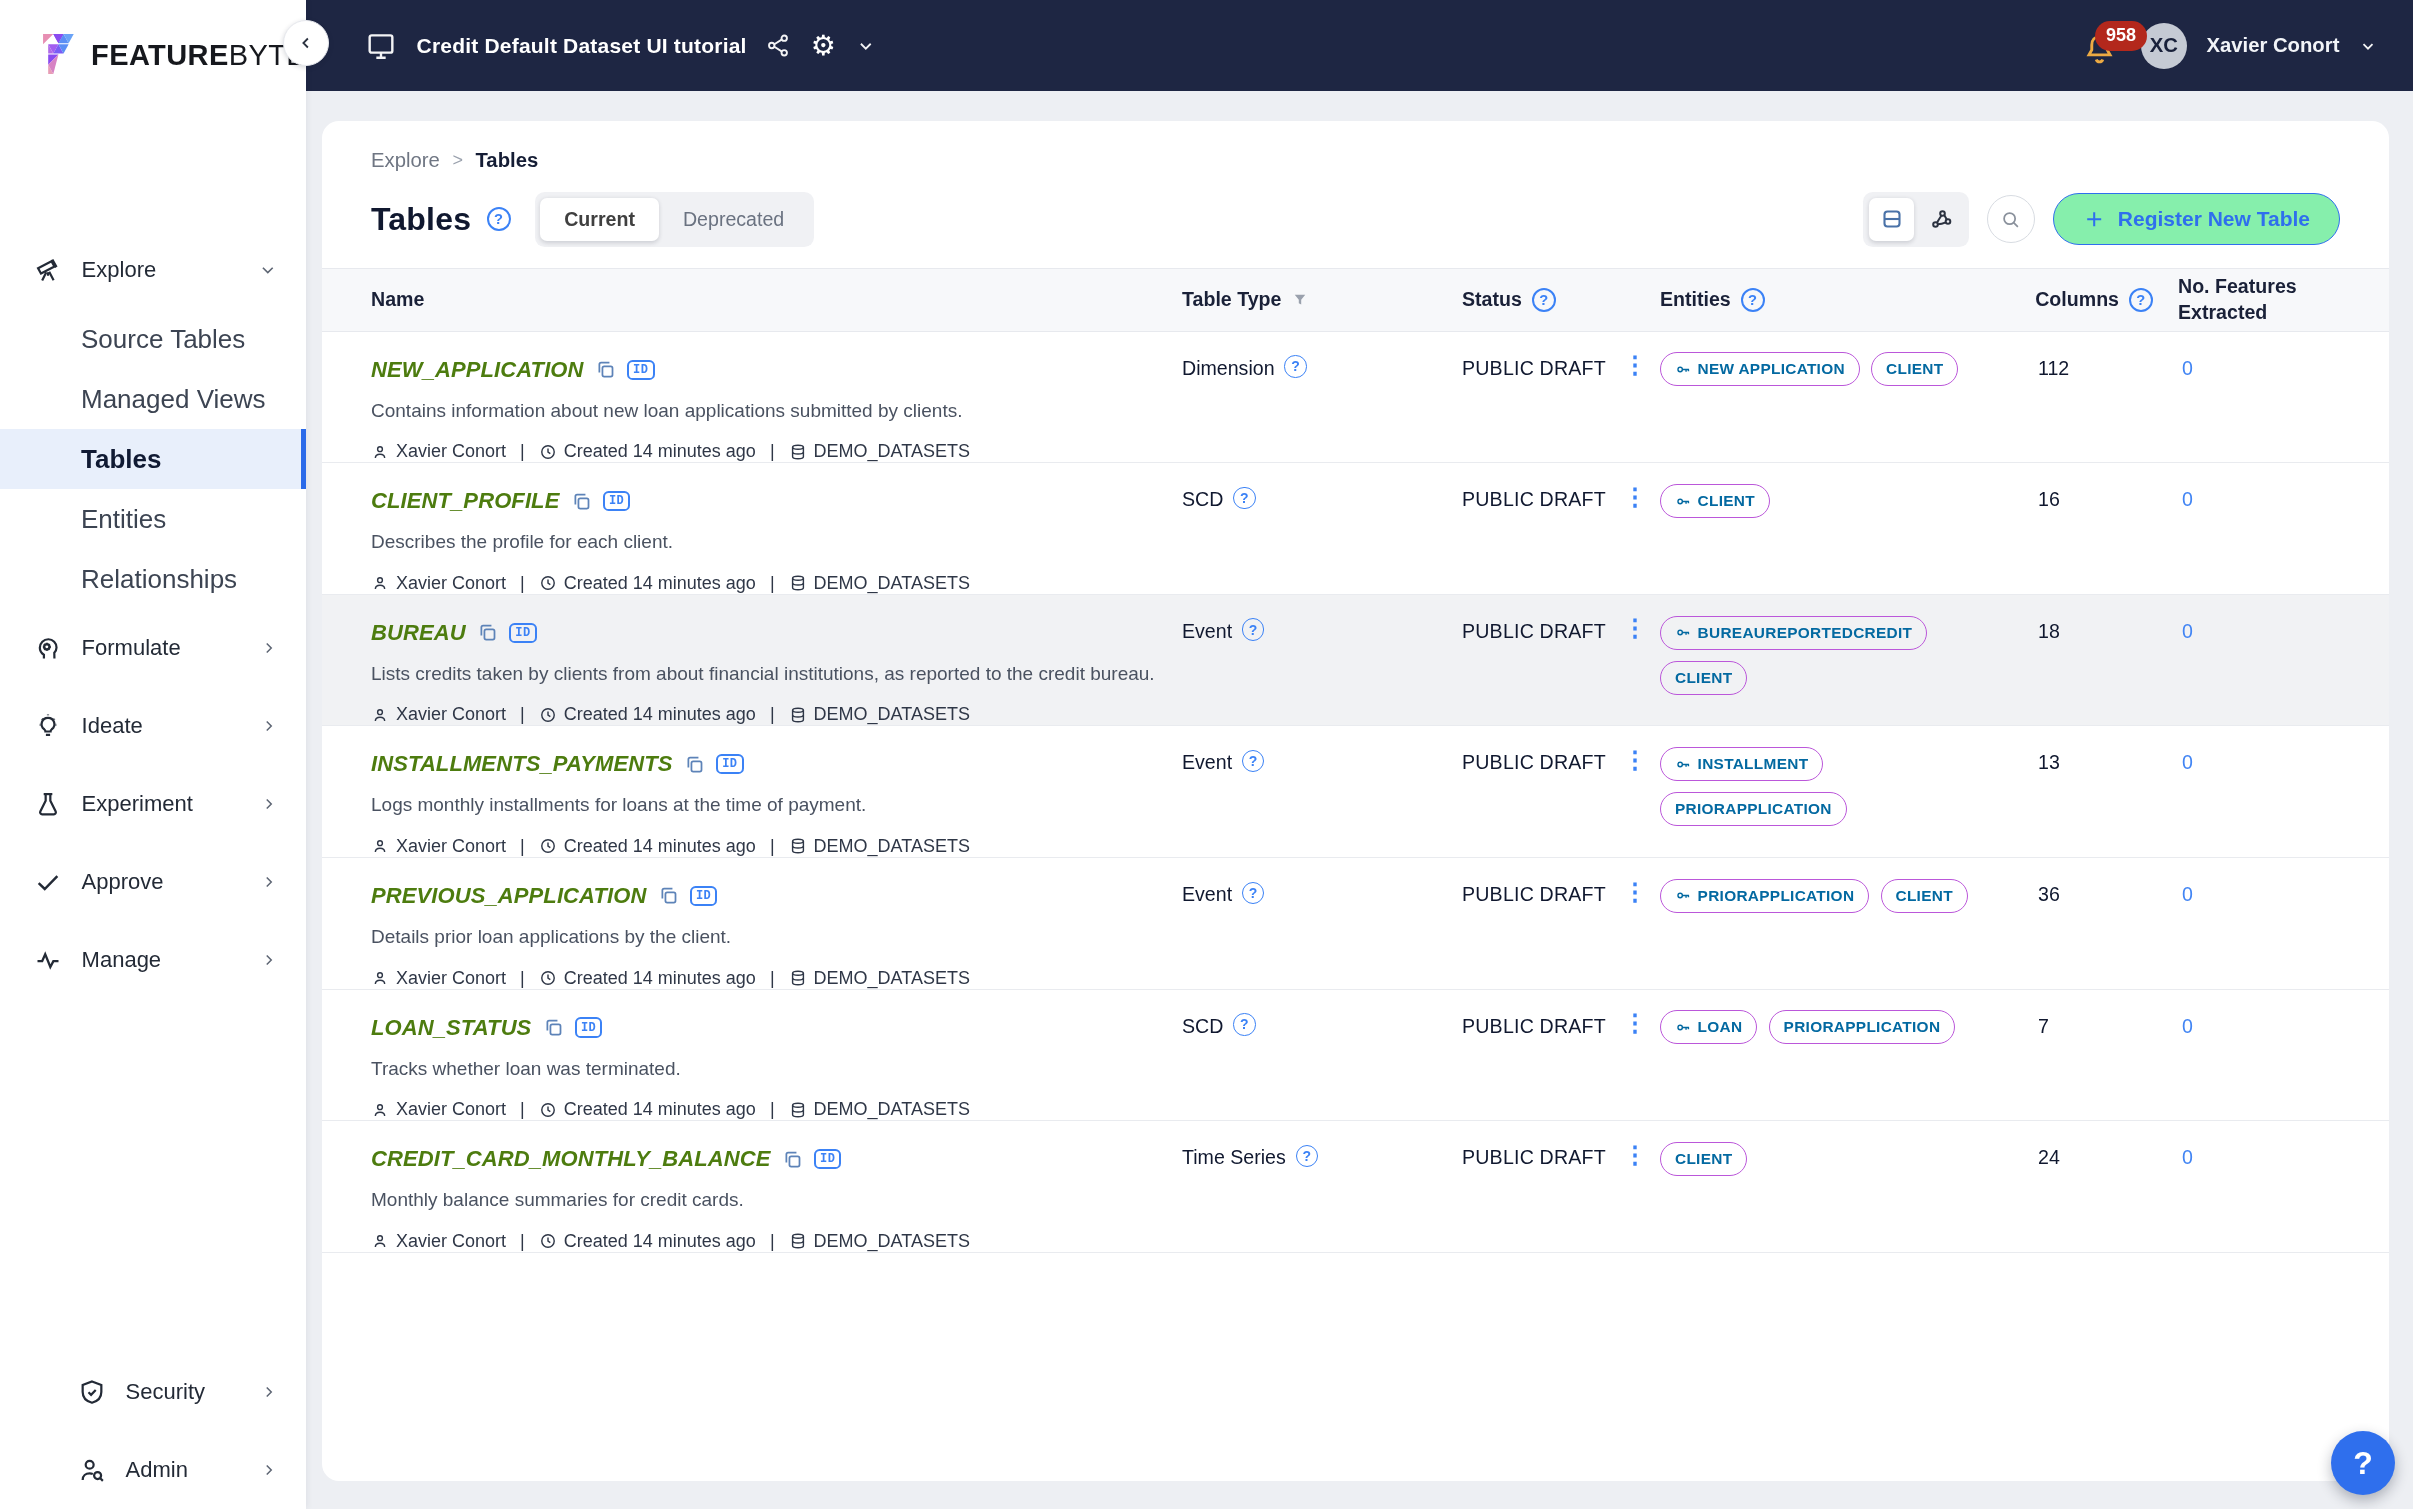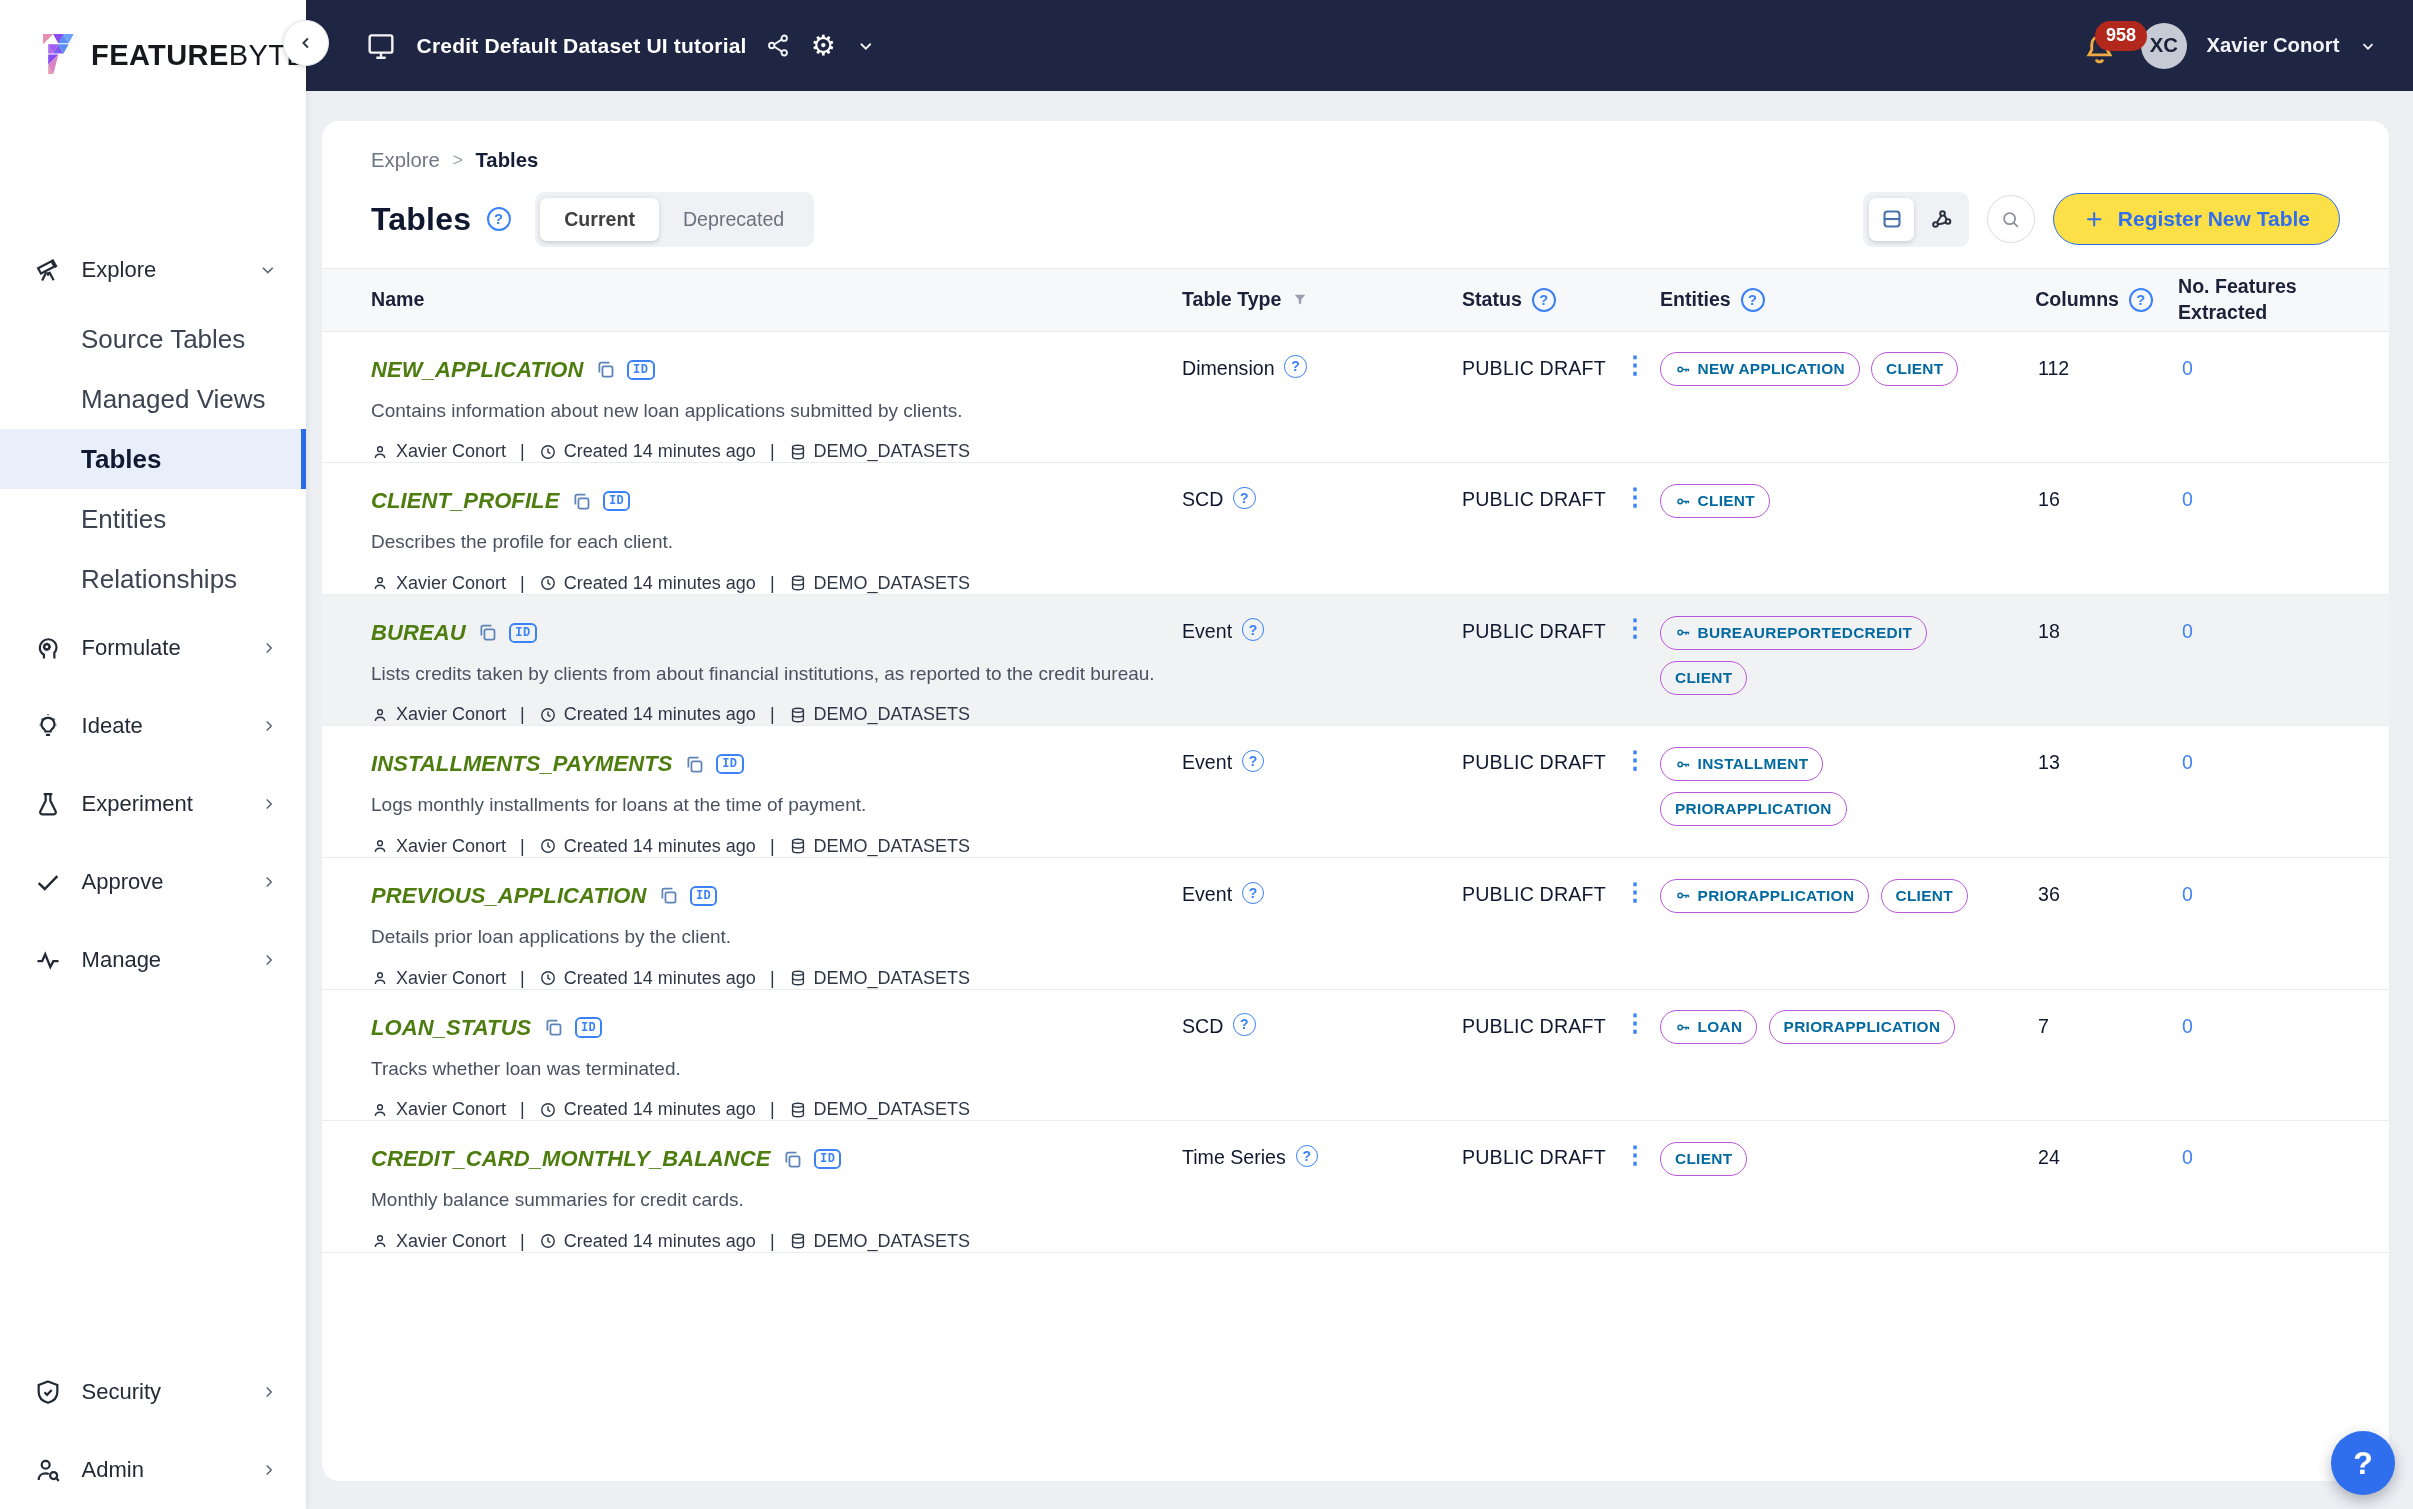--- a/index.html
+++ b/index.html
@@ -46,21 +46,21 @@
     background:#fff; border:0.7px solid #e7e9ee; box-shadow: 0 1.4px 5.6px rgba(20,25,45,.18);
     display:flex; align-items:center; justify-content:center; z-index: 8;
   }
   .nav { position:absolute; top: 231px; left:0; right:0; }
   .nav-item { height: 78px; display:flex; align-items:center; padding: 0 28px 0 34px; cursor:pointer; }
   .nav-item .nav-ic { width: 28px; color:#232a36; }
   .nav-item .nav-label { font-size: 22px; font-weight: 500; color:#232a36; margin-left: 19.6px; }
   .nav-item .nav-chev { margin-left:auto; color:#5d6573; }
   .sub-item { height: 60px; display:flex; align-items:center; padding-left: 81px; font-size: 26px; color:#3c4452; cursor:pointer; }
   .sub-item.active { background:#e8effb; color:#101a33; font-weight: 700; border-right: 5.6px solid #2a6ae9; }
-  .nav-bottom { position:absolute; bottom: 0; left:0; right:0; }
+  .nav-bottom { position:absolute; bottom: 0; left:16px; right:0;padding-left:28px; }
 
   
   .main-card {
     position:absolute; left: 322px; top: 121px; width: 2067px; height: 1360px;
     background:#fff; border-radius: 17px; padding: 28px 0 0 0;
   }
   .breadcrumb { display:flex; align-items:center; gap: 12.6px; font-size: 20.3px; padding: 0 49px; margin-bottom: 19.6px; }
   .bc-parent { color:#6f7683; }
   .bc-sep { color:#9aa1ad; font-size: 18px; }
   .bc-current { color:#151d35; font-weight: 700; }
@@ -77,21 +77,21 @@
   .tab { font-size: 19.6px; padding: 0 24px; height: 43px; display:flex; align-items:center; border-radius: 7px; color:#6a7280; font-weight:500; cursor:pointer; }
   .tab.active { background:#fff; color:#404040; font-weight: 600; box-shadow: 0 1.4px 4.2px rgba(20,25,45,.16); }
 
   .title-spacer { flex: 1; }
   .view-toggle { display:flex; align-items:center; background:#f0f1f4; border-radius: 9.8px; padding: 5.6px; gap: 4.2px; height: 55px; }
   .vt-btn { width: 45px; height: 43px; border-radius: 7px; display:flex; align-items:center; justify-content:center; cursor:pointer; color:#2b3240; }
   .vt-btn.active { background:#fff; box-shadow: 0 1.4px 4.2px rgba(20,25,45,.16); color:#4a72a8; }
   .search-btn { width: 48px; height: 48px; border-radius:50%; border: 1.4px solid #d8dce2; background:#fff;
     display:flex; align-items:center; justify-content:center; margin-left: 18px; color:#8a919c; cursor:pointer; }
   .register-btn { margin-left: 18px; height: 52px; border-radius: 28px; border: 1.8px solid #2f6fed; color:#2f6fed;
-    background:#fde047; display:flex; align-items:center; gap: 12.6px; padding: 0 29px; font-size: 21px; font-weight: 600; cursor:pointer; }
+    background:#86efac; display:flex; align-items:center; gap: 12.6px; padding: 0 29px; font-size: 21px; font-weight: 600; cursor:pointer; }
 
   
   .grid-cols { display:grid; grid-template-columns: 811px 280px 198px 364px 140px 1fr; }
   .thead {
     background:#f7f8fa; border-top: 0.7px solid #e7e9ee; border-bottom: 0.7px solid #e7e9ee;
     height: 64px; align-items:center; padding: 0 49px; font-size: 19.6px; font-weight: 700; color:#1a2138;
   }
   .th { display:flex; align-items:center; gap: 9.8px; }
   .th.cols-h { padding-left: 11.2px; }
   .th.feat-h { line-height: 1.3; padding-left: 14px; max-width: 168px; }

